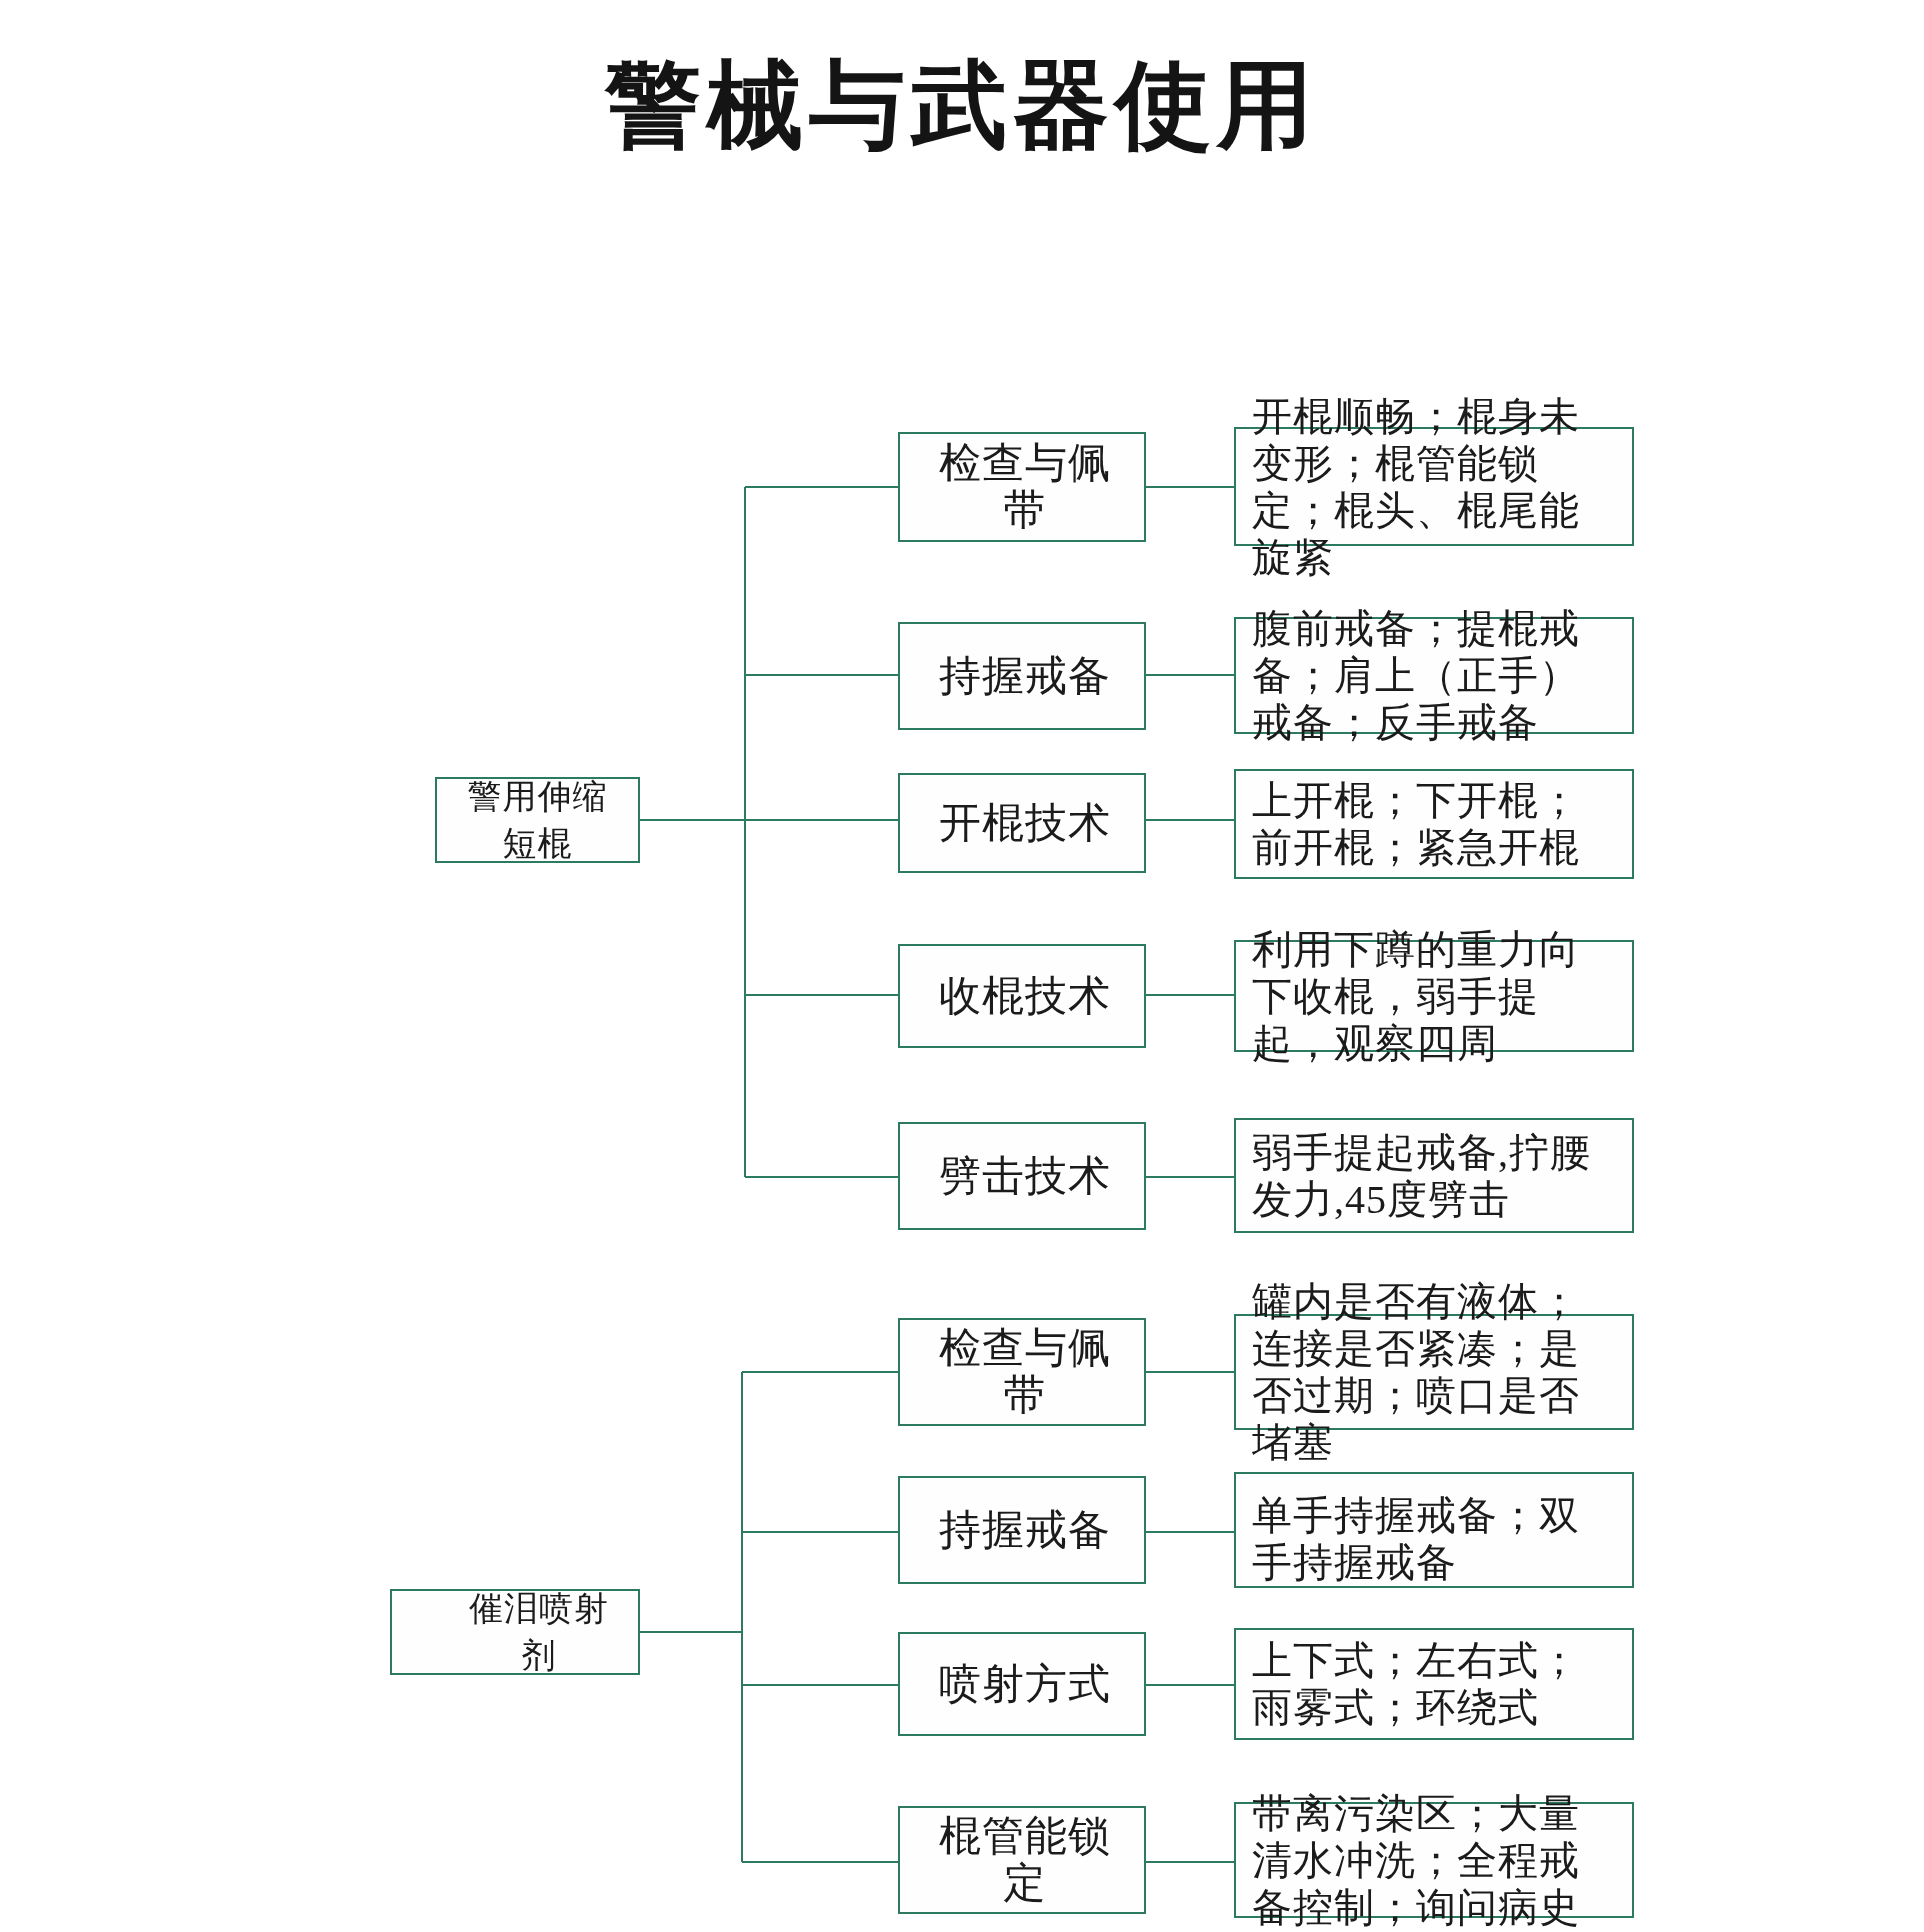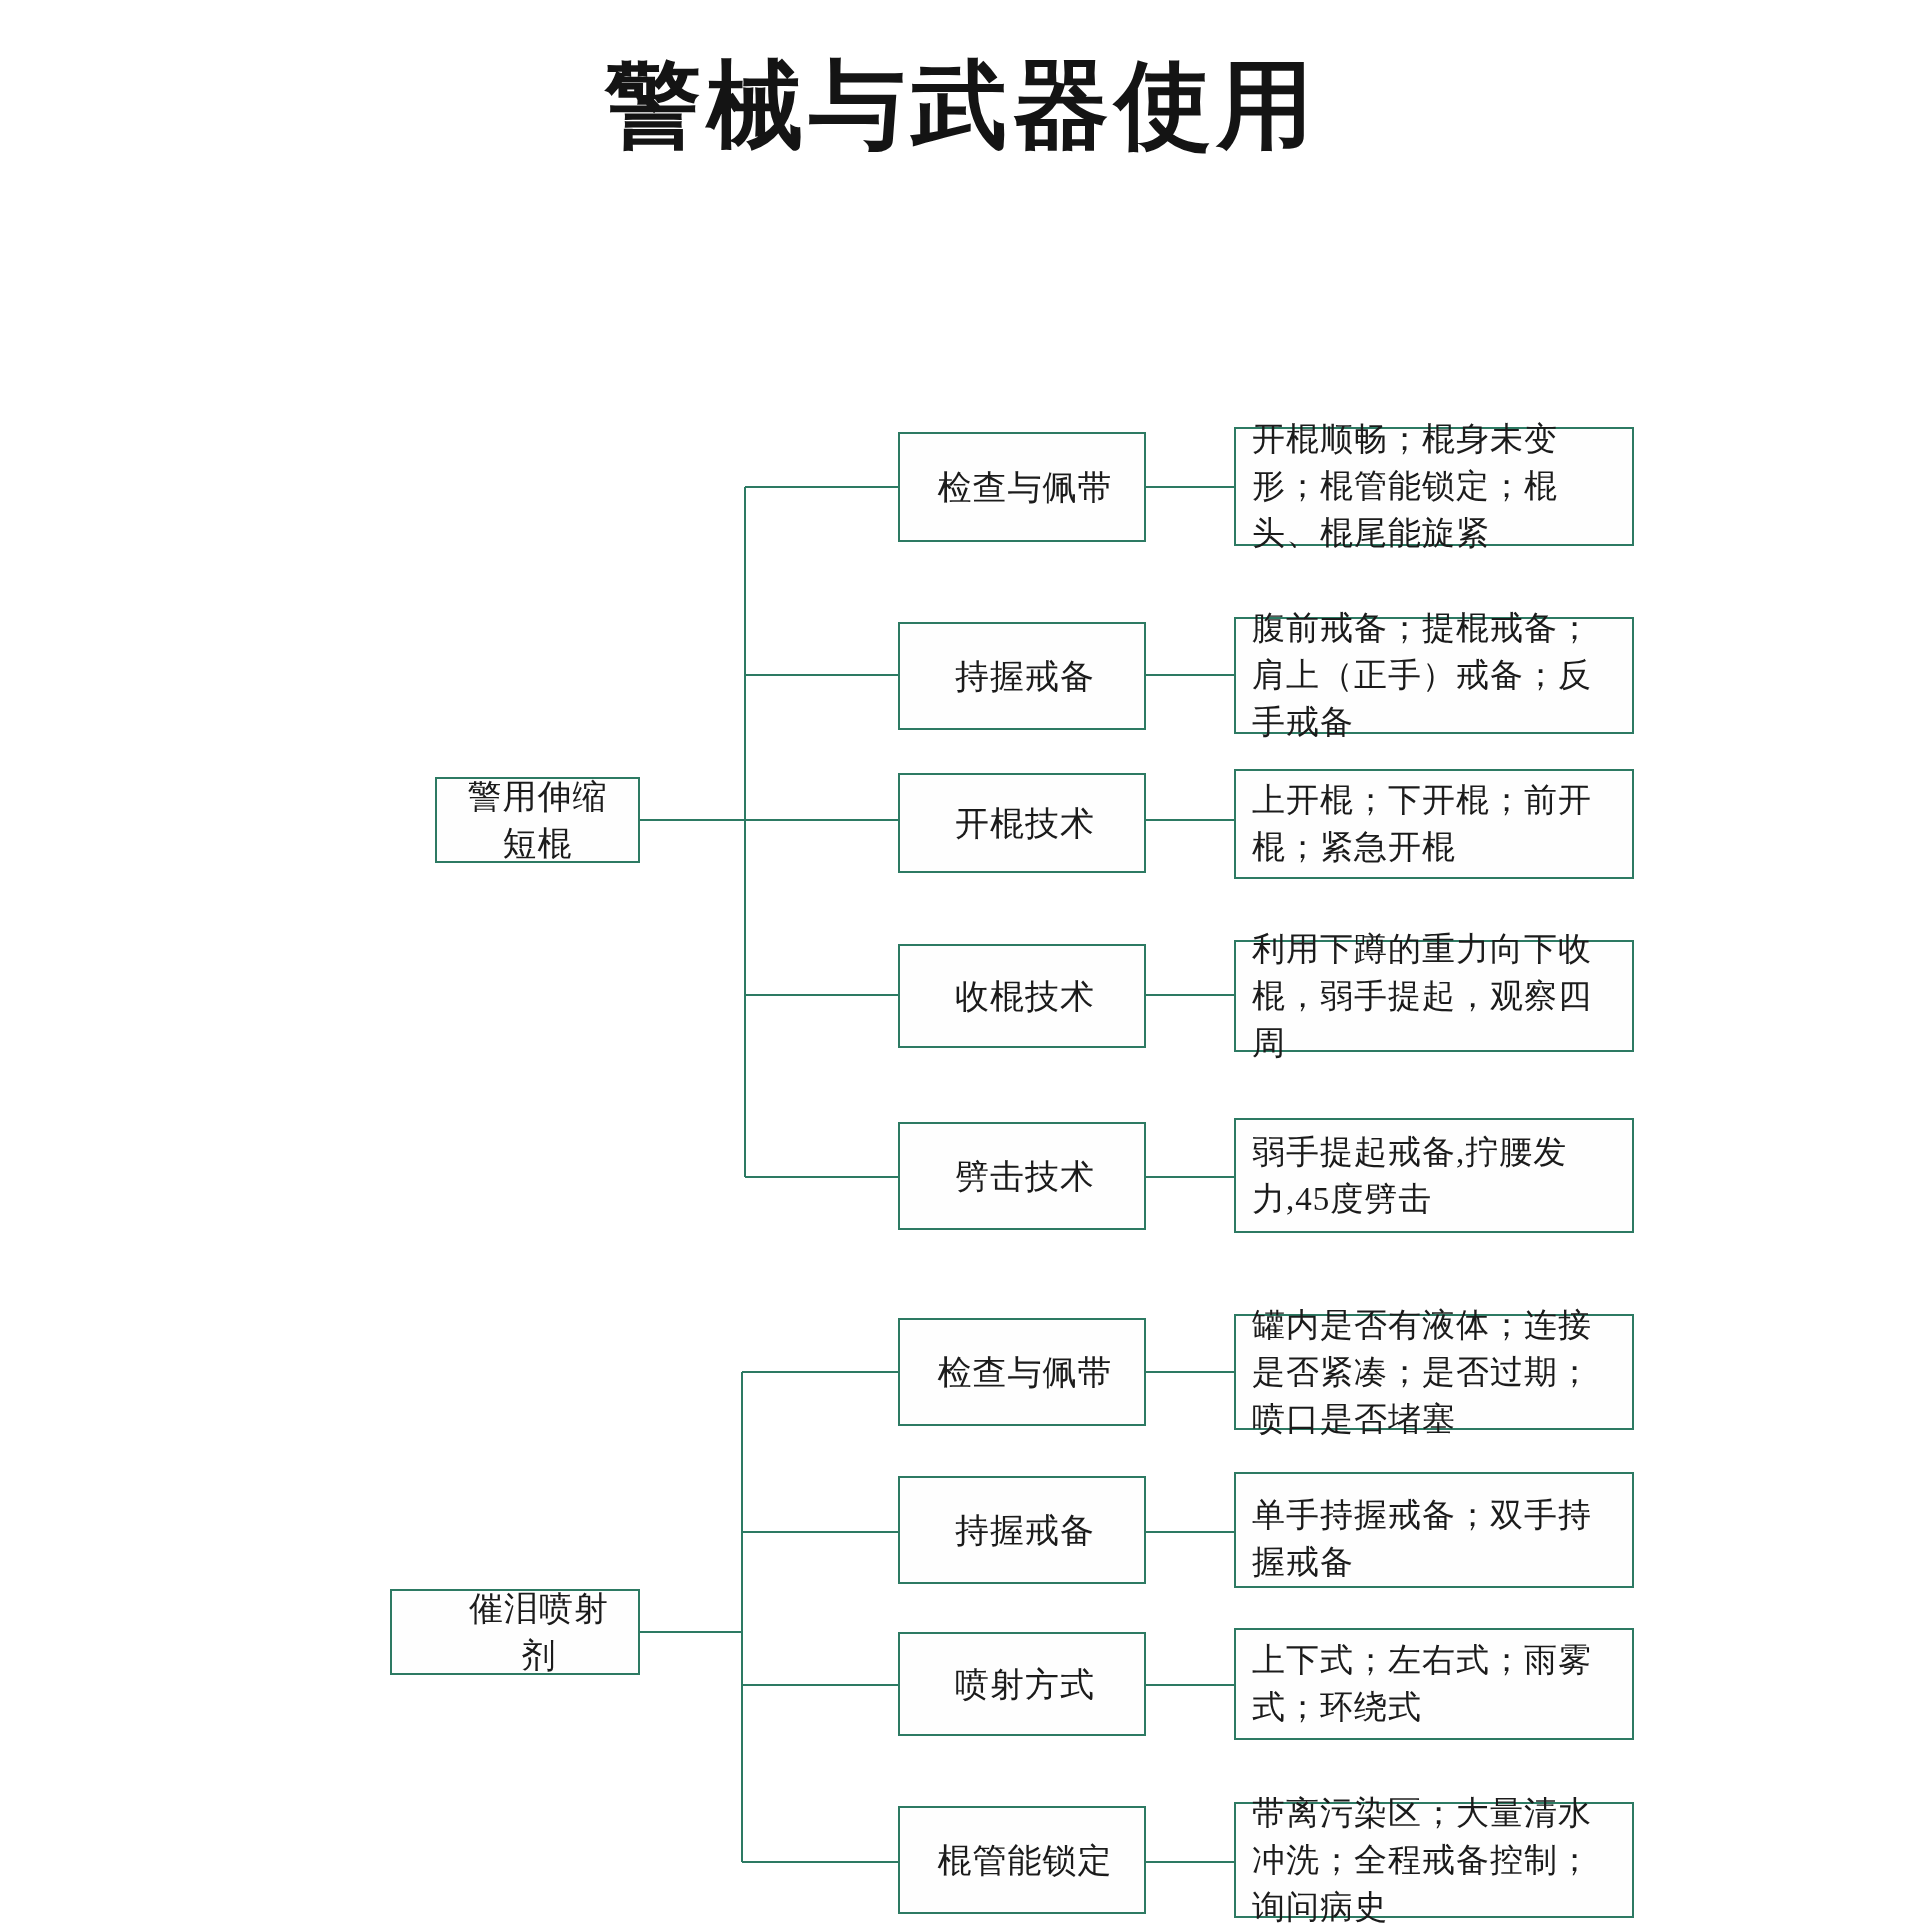--- a/index.html
+++ b/index.html
@@ -45,22 +45,22 @@
   .node .txt{
     display:block;
     width:100%;
     padding:0 14px;
     box-sizing:border-box;
     font-size:33px;
     line-height:47px;
     letter-spacing:1px;
   }
   .node.root  .txt{text-align:center;font-size:34px;}
-  .node.mid   .txt{text-align:center;font-size:34px;padding-left:20px;}
-  .node.leaf  .txt{text-align:left;font-size:33px;padding:0 16px;}
+  .node.mid   .txt{text-align:center;font-size:42px;padding-left:20px;}
+  .node.leaf  .txt{text-align:left;font-size:40px;padding:0 16px;}
 </style>
 </head>
 <body>
 
 <div id="page">
 
   <div class="title">警械与武器使用</div>
 
   <svg id="wires" viewBox="0 0 1924 1932" width="1924" height="1932" xmlns="http://www.w3.org/2000/svg">
     <g stroke="#2d7a63" stroke-width="2" fill="none" shape-rendering="crispEdges">

